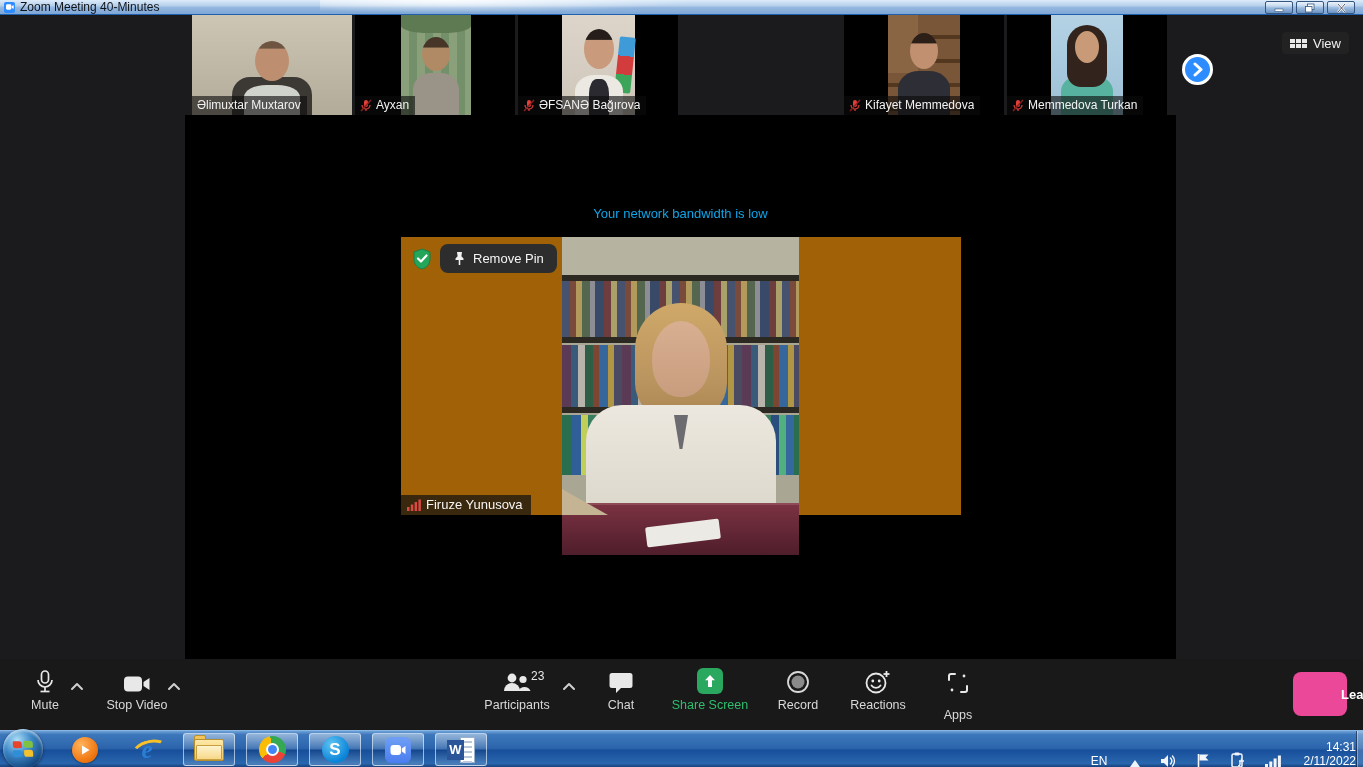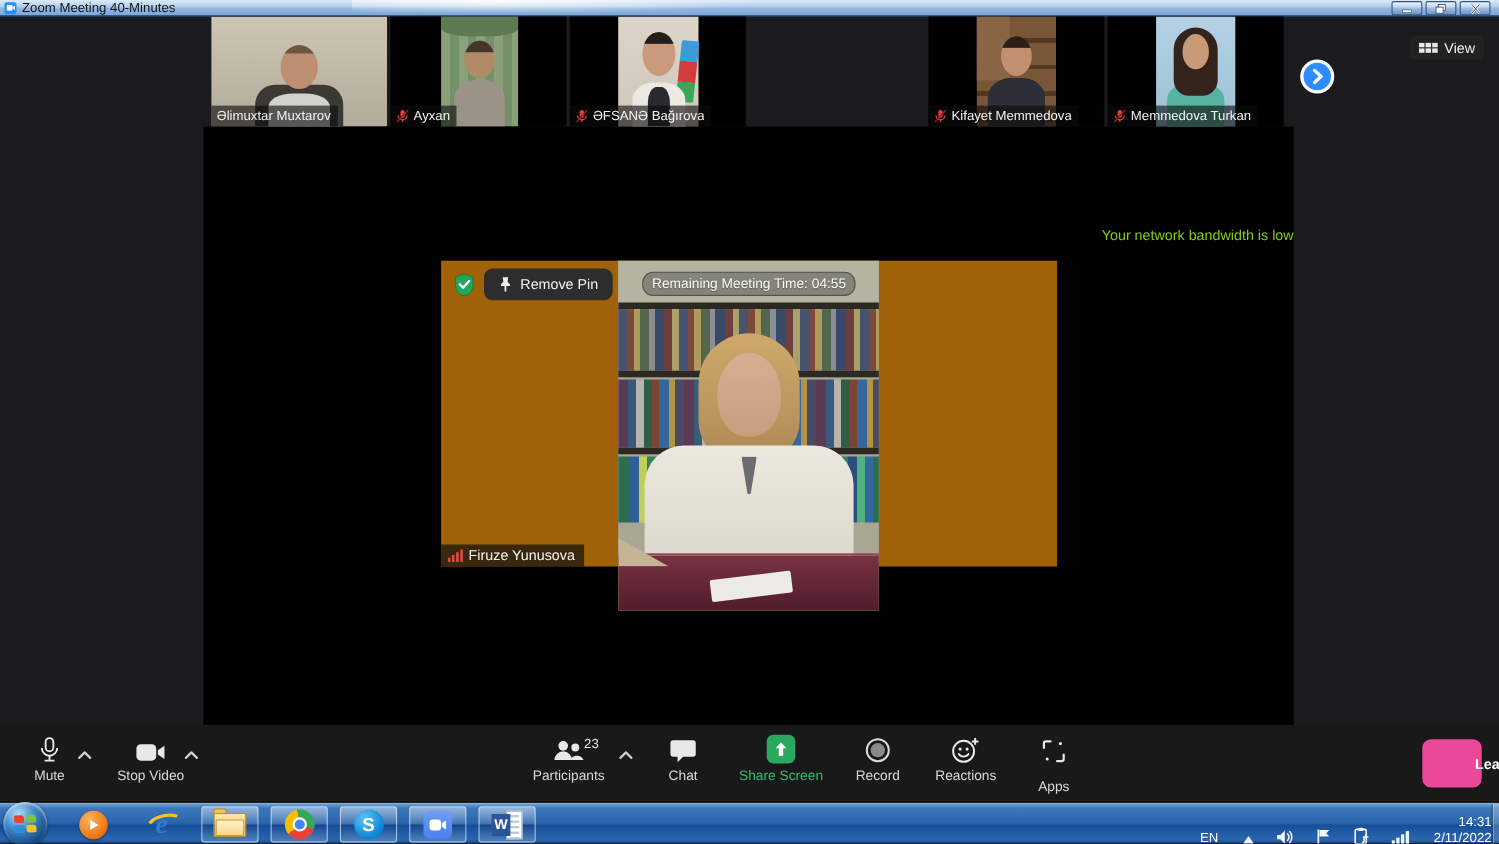--- a/index.html
+++ b/index.html
@@ -17,22 +17,22 @@
     display:flex; align-items:center; justify-content:center; z-index:1; }
   .tb-title { font-size:12px; color:#101418; z-index:1; }
   .winbtns { position:absolute; right:8px; top:1px; display:flex; gap:3px; }
   .winbtn { width:28px; height:13px; border:1px solid #35567e; border-radius:2px;
     background:linear-gradient(180deg,rgba(255,255,255,.55),rgba(255,255,255,.15) 45%,rgba(40,80,130,.25));
     display:flex; align-items:center; justify-content:center; }
 
   
   .client { position:absolute; left:0; top:16px; width:1363px; height:714px; background:#1b1b1d; }
   .stage { position:absolute; left:185px; top:99px; width:991px; height:560px; background:#000; }
-  .banner { position:absolute; left:185px; top:190px; width:991px; text-align:right;
-    color:#84cc16; font-size:13px; }
+  .banner { position:absolute; left:185px; top:190px; width:991px; text-align:center;
+    color:#0ea5e9; font-size:13px; }
 
   
   .thumb { position:absolute; top:0; height:100px; width:160px; background:#000; overflow:hidden; }
   .vid { position:absolute; inset:0; }
   .vport { position:absolute; top:0; height:100px; }
   .namechip { position:absolute; left:0; bottom:0; max-width:100%; display:flex; align-items:center;
     gap:4px; background:rgba(12,12,12,.62); padding:2px 6px 3px 5px; white-space:nowrap; }
   .namechip span.nm { color:#f2f2f2; font-size:12px; overflow:hidden; text-overflow:ellipsis; }
   .head { position:absolute; border-radius:50%; }
   .torso { position:absolute; border-radius:40% 40% 0 0; }
@@ -316,23 +316,20 @@
     </svg>
 
     <div class="removepin">
       <svg width="13" height="15" viewBox="0 0 13 15">
         <path d="M4 1 h5 l-0.6 4.2 2.1 2.3 v1.5 H2.5 V7.5 l2.1 -2.3 Z" fill="#f0f0f0"></path>
         <line x1="6.5" y1="9" x2="6.5" y2="14" stroke="#f0f0f0" stroke-width="1.6"></line>
       </svg>
       <span class="lbl">Remove Pin</span>
     </div>
 
-    <div class="timepill">
-      <span class="lbl">Remaining Meeting Time: 04:55</span>
-    </div>
 
     <div class="pin-name">
       <svg width="14" height="12" viewBox="0 0 14 12">
         <rect x="0" y="8" width="2.5" height="4" fill="#d84a42"></rect>
           <rect x="3.8" y="5.5" width="2.5" height="6.5" fill="#d84a42"></rect>
           <rect x="7.6" y="3" width="2.5" height="9" fill="#d84a42"></rect>
           <rect x="11.4" y="0.5" width="2.5" height="11.5" fill="#d84a42"></rect>
       </svg>
       <span class="nm">Firuze Yunusova</span>
     </div>

